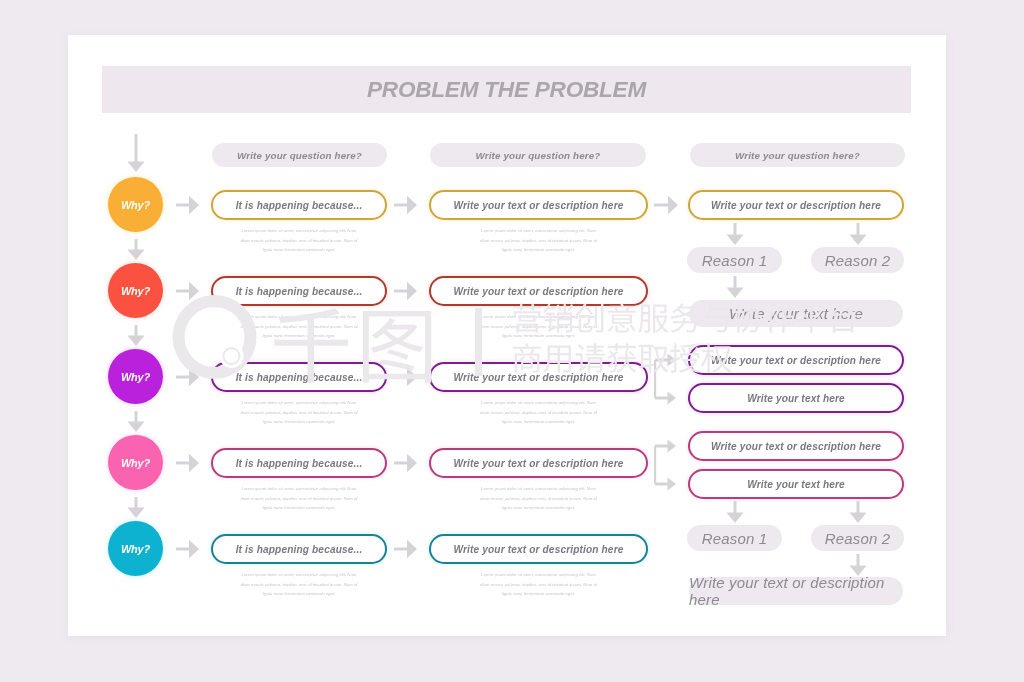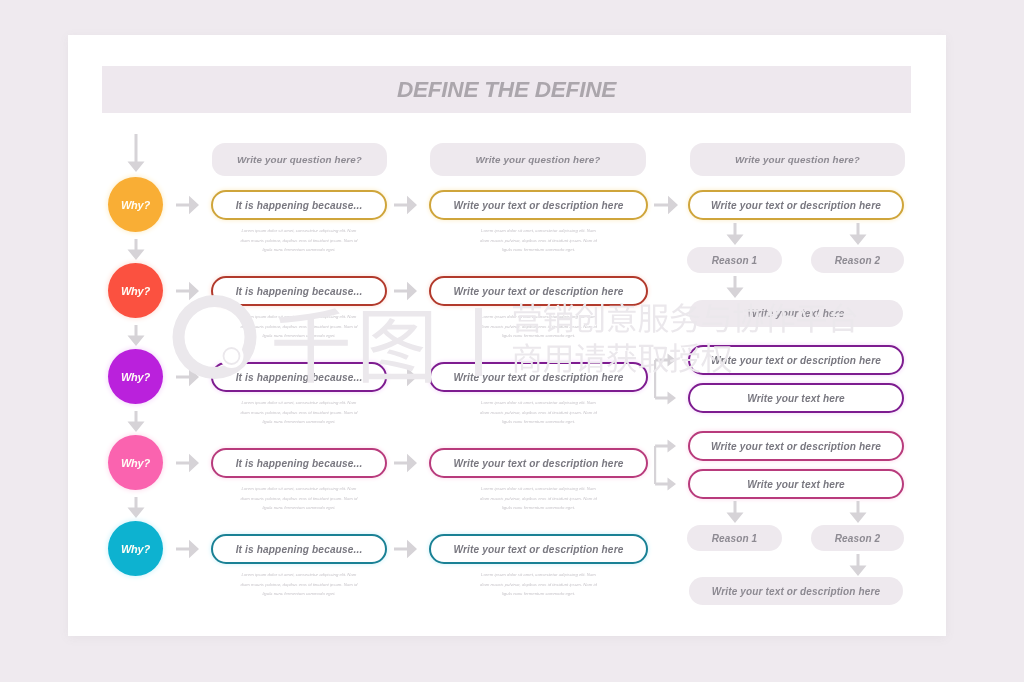--- a/index.html
+++ b/index.html
@@ -15,35 +15,35 @@
   #card{left:68px;top:35px;width:878px;height:601px;background:var(--card,#ffffff);box-shadow:0 2px 10px rgba(120,110,120,0.07);}
   #header{left:34px;top:31px;width:809px;height:47px;background:var(--banner,#eee8ee);}
   #title{left:0;top:0;width:100%;height:47px;line-height:48px;text-align:center;
     font-size:22.6px;font-weight:bold;font-style:italic;color:var(--titlec,#aba6ac);letter-spacing:-0.25px;}
 
   
   .why{width:55px;height:55px;border-radius:50%;display:flex;align-items:center;justify-content:center;
        font-size:11px;font-weight:bold;font-style:italic;color:#fffdf6;letter-spacing:-0.2px;}
 
   
-  .qpill{height:33px;border-radius:13px;background:var(--pill,#eee9ee);display:flex;align-items:center;justify-content:center;
+  .qpill{height:24px;border-radius:13px;background:var(--pill,#eee9ee);display:flex;align-items:center;justify-content:center;
       font-size:9.8px;font-style:italic;font-weight:bold;color:#8d8a92;letter-spacing:0.15px;}
   .obox{height:30px;border-radius:15px;background:#ffffff;box-sizing:border-box;display:flex;align-items:center;justify-content:center;
       font-size:10.1px;font-style:italic;font-weight:bold;color:#797880;border:2px solid #ccc;letter-spacing:0.15px;}
   .gpill{height:26px;border-radius:13px;background:var(--pill,#eee9ee);display:flex;align-items:center;justify-content:center;
-      font-size:10px;font-style:italic;font-weight:bold;color:#8d8a92;letter-spacing:0.15px;}
+      font-size:15px;font-style:italic;font-weight:normal;color:#8d8a92;letter-spacing:0.15px;}
   .lorem{font-size:4.3px;line-height:9.7px;color:#c7c4c9;text-align:center;font-style:italic;}
   svg{display:block;overflow:visible;}
 </style>
 </head>
 <body>
 
 <div id="card" class="abs">
   <div id="header" class="abs">
-    <div id="title" class="abs">DEFINE THE DEFINE</div>
+    <div id="title" class="abs">PROBLEM THE PROBLEM</div>
   </div>
   <div id="diagram" class="abs" style="left:0;top:0;width:878px;height:601px;">
     <div class="abs" style="left:58.0px;top:99px;width:20px;height:38px;">
         <svg width="20" height="38" viewBox="0 0 20 38">
           <path d="M8.5 0 L11.5 0 L11.5 27.5 L18.5 27.5 L10.0 38 L1.5 27.5 L8.5 27.5 Z" fill="#d6d3d7"></path>
         </svg>
       </div>
     <div class="abs qpill" style="left:144px;top:108px;width:175px;">Write your question here?</div>
     <div class="abs qpill" style="left:362px;top:108px;width:216px;">Write your question here?</div>
     <div class="abs qpill" style="left:622px;top:108px;width:215px;">Write your question here?</div>

